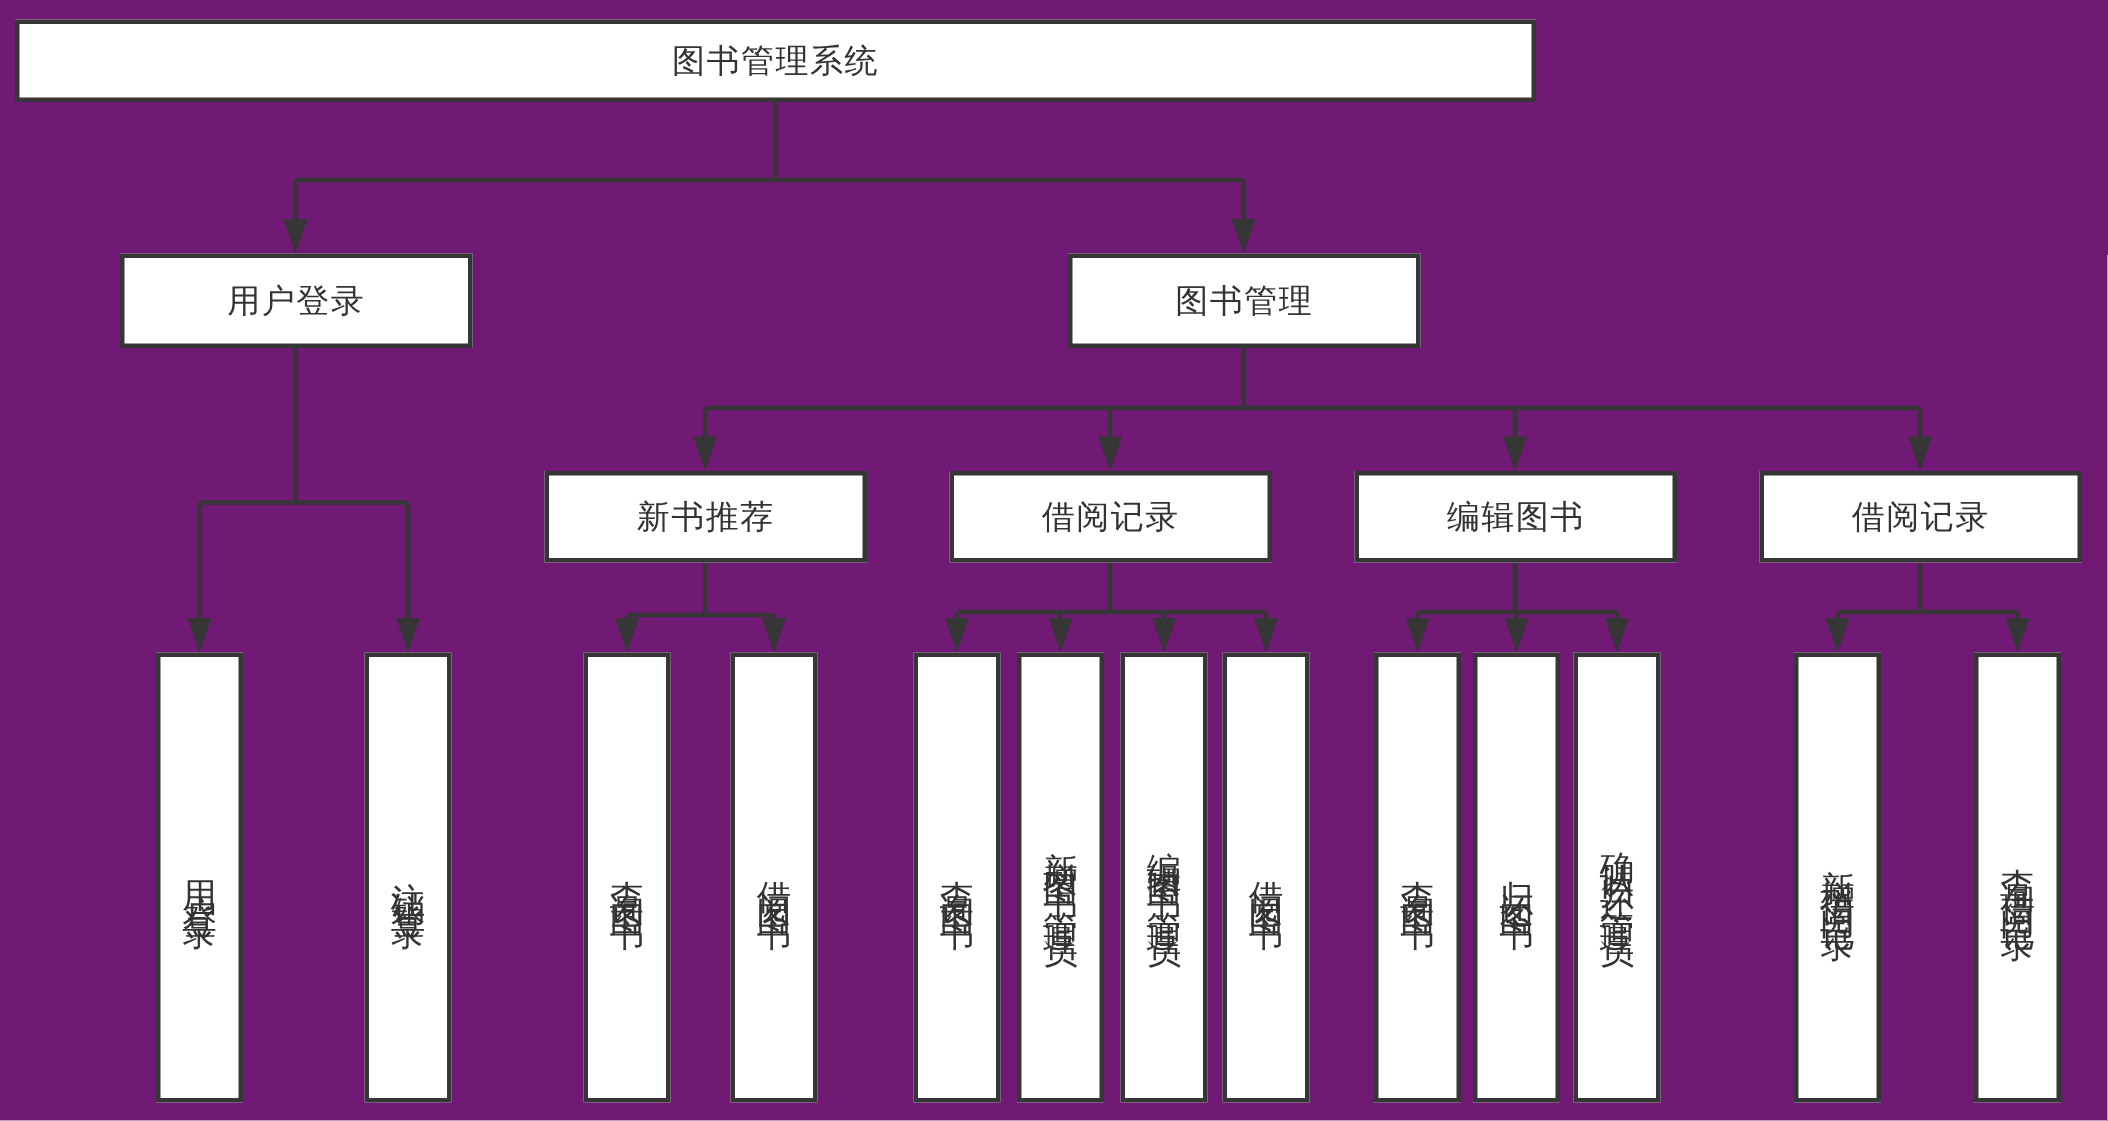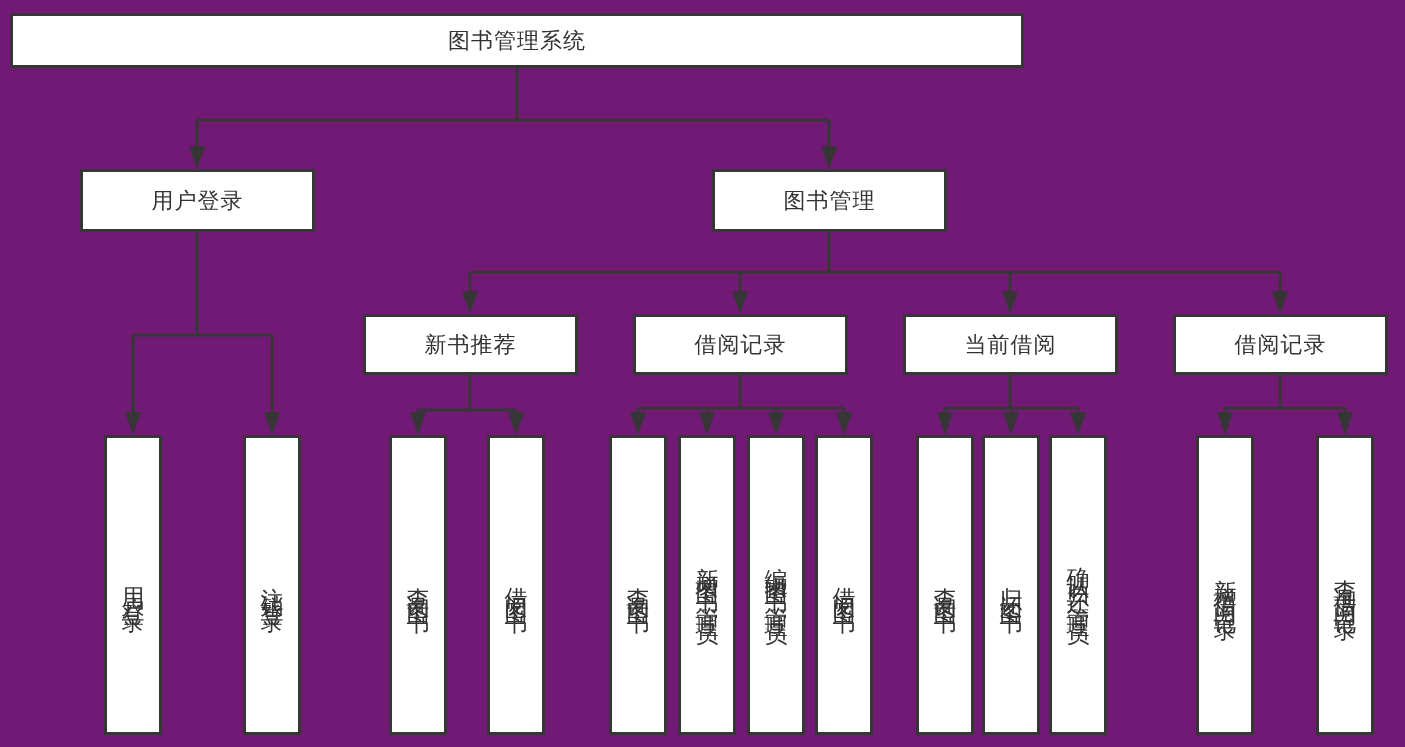--- a/index.html
+++ b/index.html
@@ -93,21 +93,21 @@
     <span>图书管理</span>
   </div>
 
   <div class="box hbox" style="left:363px; top:314px; width:215px; height:61px;">
     <span>新书推荐</span>
   </div>
   <div class="box hbox" style="left:633px; top:314px; width:215px; height:61px;">
     <span>借阅记录</span>
   </div>
   <div class="box hbox" style="left:903px; top:314px; width:215px; height:61px;">
-    <span>当前借阅</span>
+    <span>编辑图书</span>
   </div>
   <div class="box hbox" style="left:1173px; top:314px; width:215px; height:61px;">
     <span>借阅记录</span>
   </div>
 
   <div class="box vbox" style="left:104px;">
     <span class="vlabel">用户登录</span>
   </div>
   <div class="box vbox" style="left:243px;">
     <span class="vlabel">注销登录</span>

